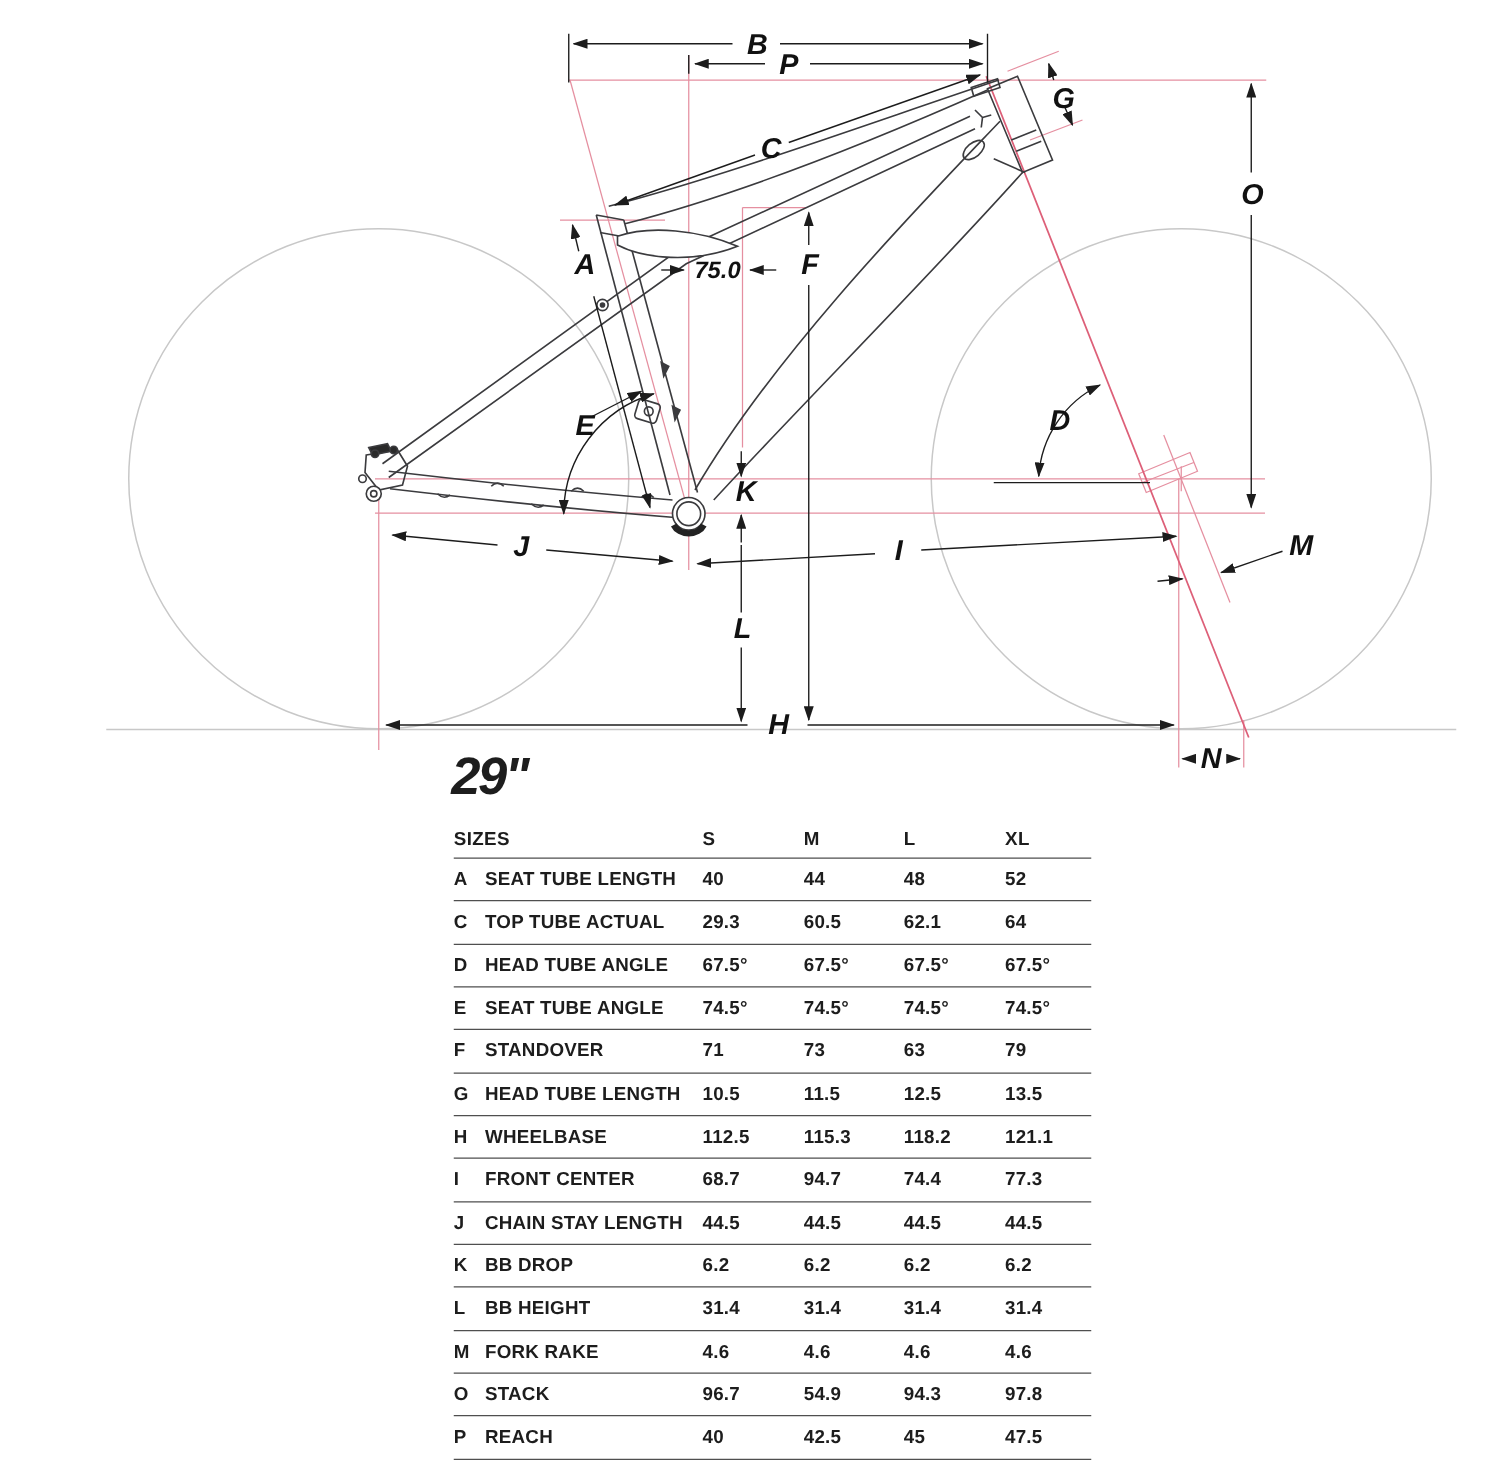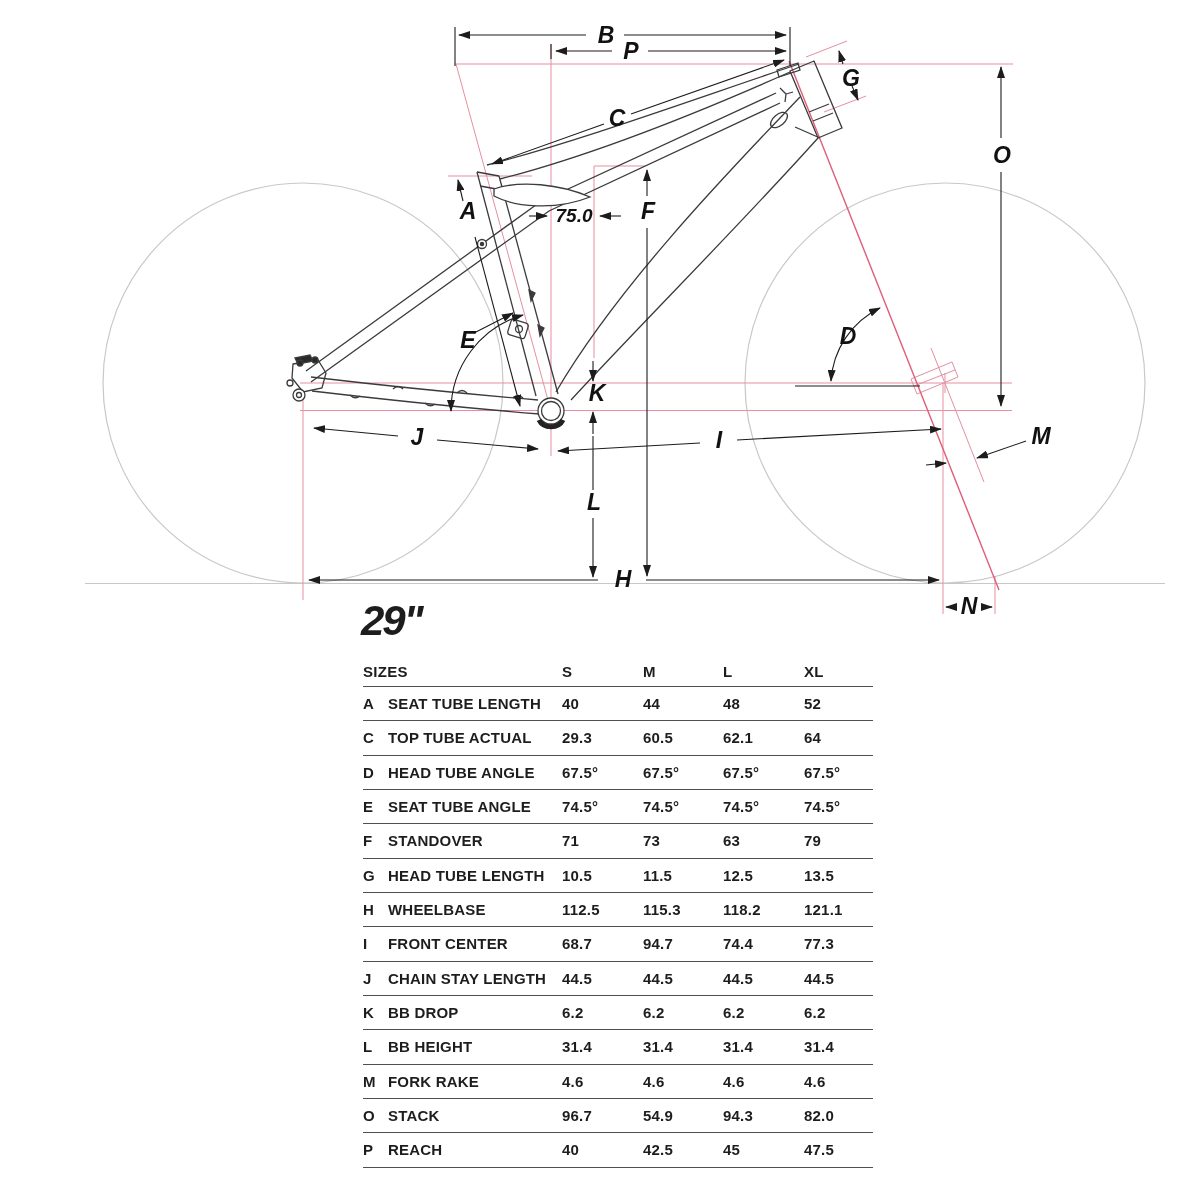--- a/index.html
+++ b/index.html
@@ -320,21 +320,21 @@
     <span class="val">4.6</span>
     <span class="val">4.6</span>
   </div>
 
   <div class="trow">
     <span class="letter">O</span>
     <span class="name">STACK</span>
     <span class="val">96.7</span>
     <span class="val">54.9</span>
     <span class="val">94.3</span>
-    <span class="val">82.0</span>
+    <span class="val">97.8</span>
   </div>
 
   <div class="trow">
     <span class="letter">P</span>
     <span class="name">REACH</span>
     <span class="val">40</span>
     <span class="val">42.5</span>
     <span class="val">45</span>
     <span class="val">47.5</span>
   </div>

